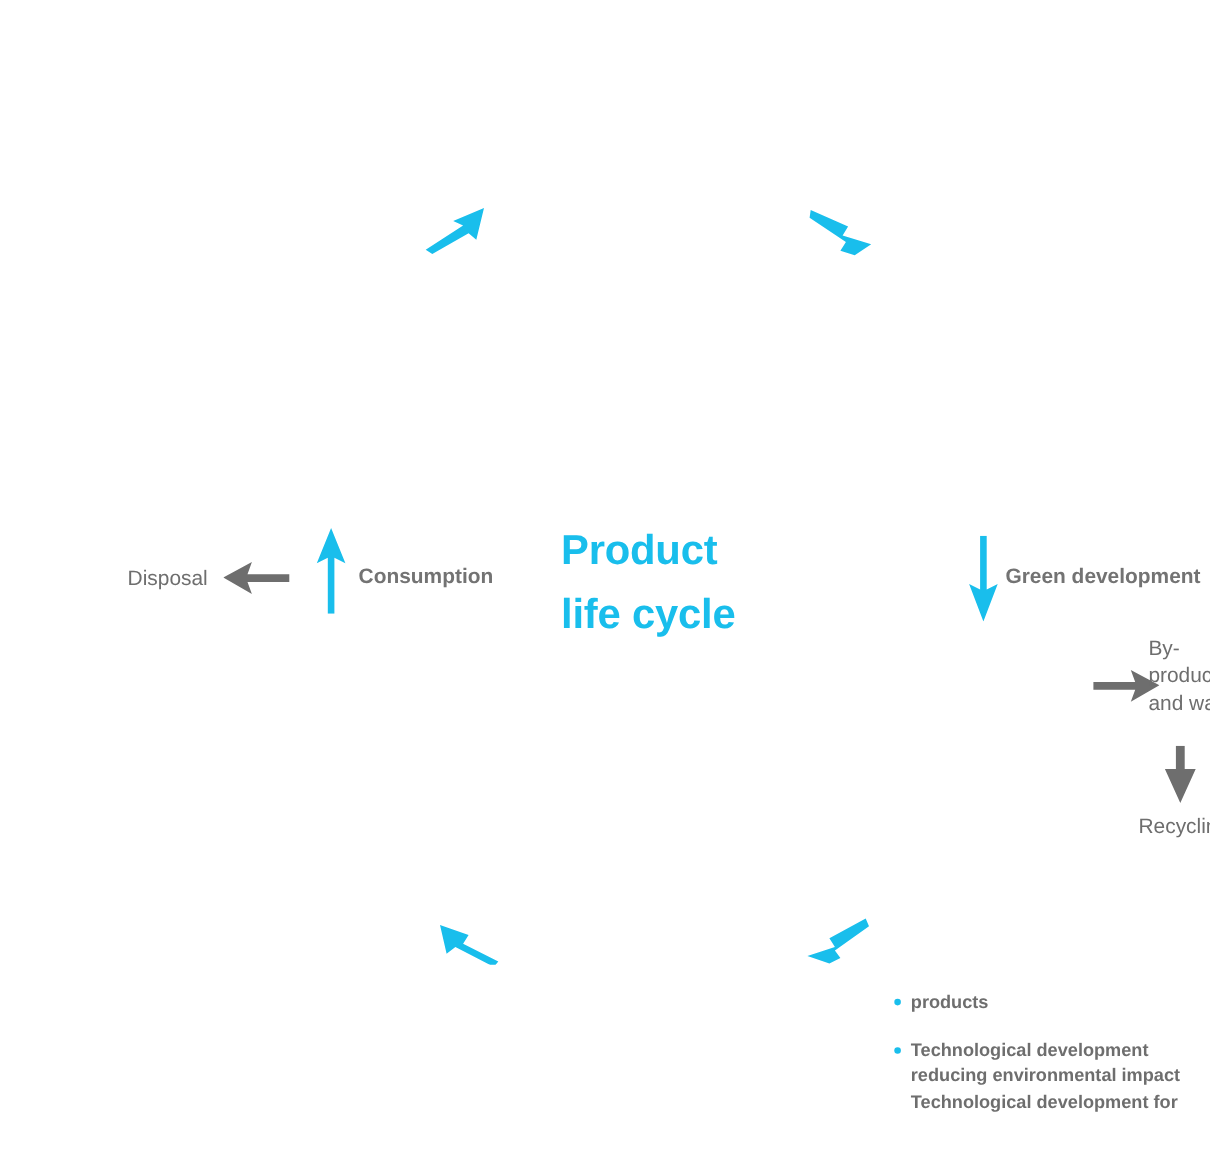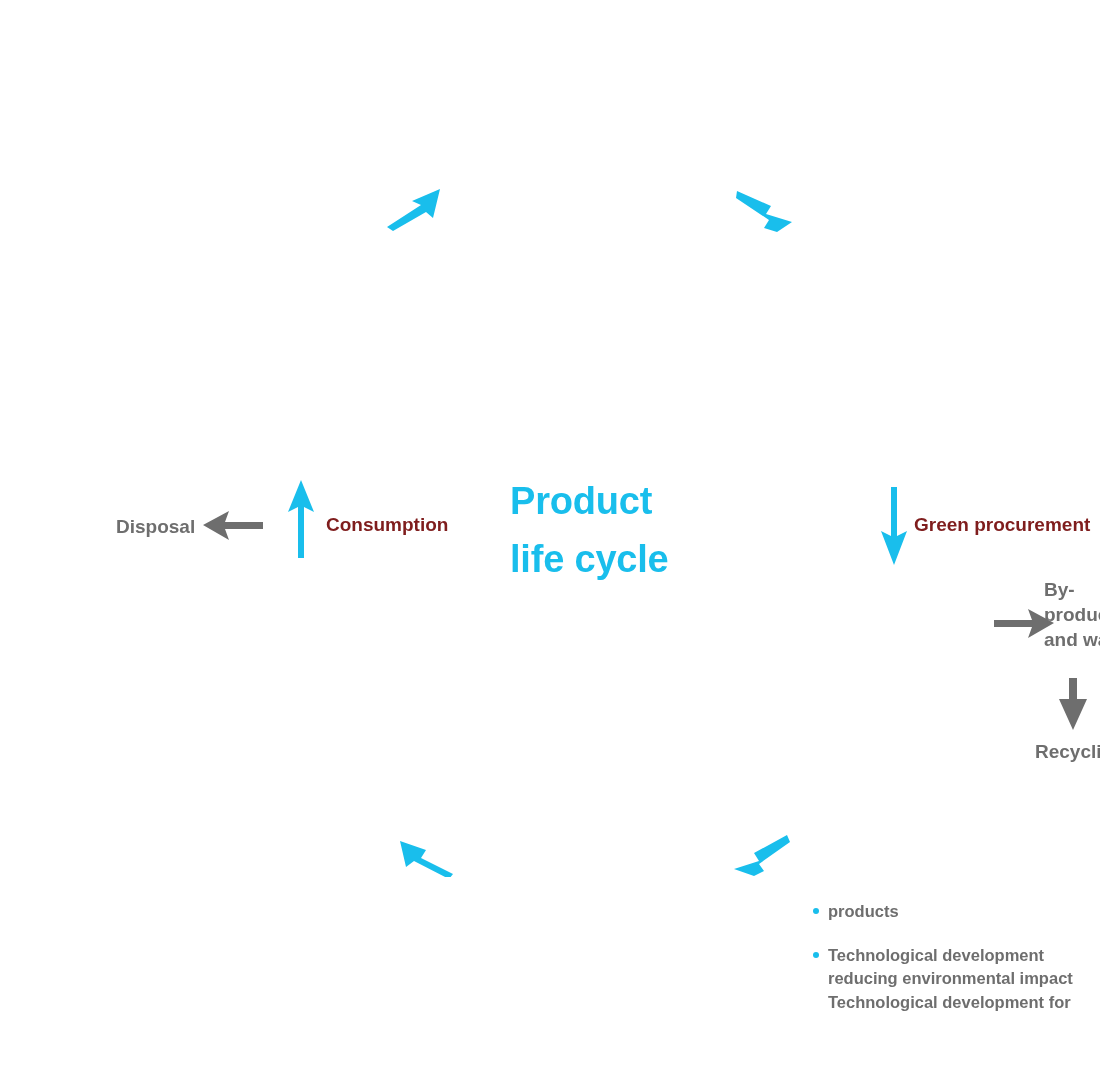--- a/index.html
+++ b/index.html
@@ -32,29 +32,29 @@
     color: #19BEEC;
     font-size: 38px;
     font-weight: bold;
     line-height: 58px;
     letter-spacing: -0.2px;
     white-space: pre-line;
   }
 
   
   .label-cyan {
-    color: #7f1d1d;
+    color: #737373;
     font-size: 19px;
     font-weight: bold;
     line-height: 22px;
   }
   .label-gray {
     color: #6E6E6E;
     font-size: 19px;
-    font-weight: bold;
+    font-weight: normal;
     line-height: 25px;
   }
 
   
   #disposal-label     { left: 76px;  top: 514px; }
   #consumption-label  { left: 286px; top: 514px; }
   #green-proc-label   { left: 874px; top: 514px; }
   #byproducts-label   { left: 1004px; top: 577px; width: 100px; }
   #recycling-label    { left: 995px; top: 739px; }
 
@@ -142,21 +142,21 @@
       <path d="M14,0 L27,32 L17,27 L17,78 L11,78 L11,27 L1,32 Z" fill="#19BEEC"></path>
     </svg>
   </div>
   <div class="abs label-cyan" id="consumption-label">Consumption</div>
 
   <div class="abs" id="arrow-green-proc">
     <svg class="arrow-svg" width="28" height="78" viewBox="0 0 28 78">
       <path d="M14,78 L1,44 L11,49 L11,0 L17,0 L17,49 L27,44 Z" fill="#19BEEC"></path>
     </svg>
   </div>
-  <div class="abs label-cyan" id="green-proc-label">Green procurement</div>
+  <div class="abs label-cyan" id="green-proc-label">Green development</div>
 
   <div class="abs" id="arrow-byproducts">
     <svg class="arrow-svg" width="62" height="34" viewBox="0 0 62 34">
       <path d="M62,17 L36,3 L40,14 L2,14 L2,21 L40,21 L36,32 Z" fill="#6E6E6E"></path>
     </svg>
   </div>
   <div class="abs label-gray" id="byproducts-label" style="white-space: pre-line;">By-
 products
 and waste</div>
 

